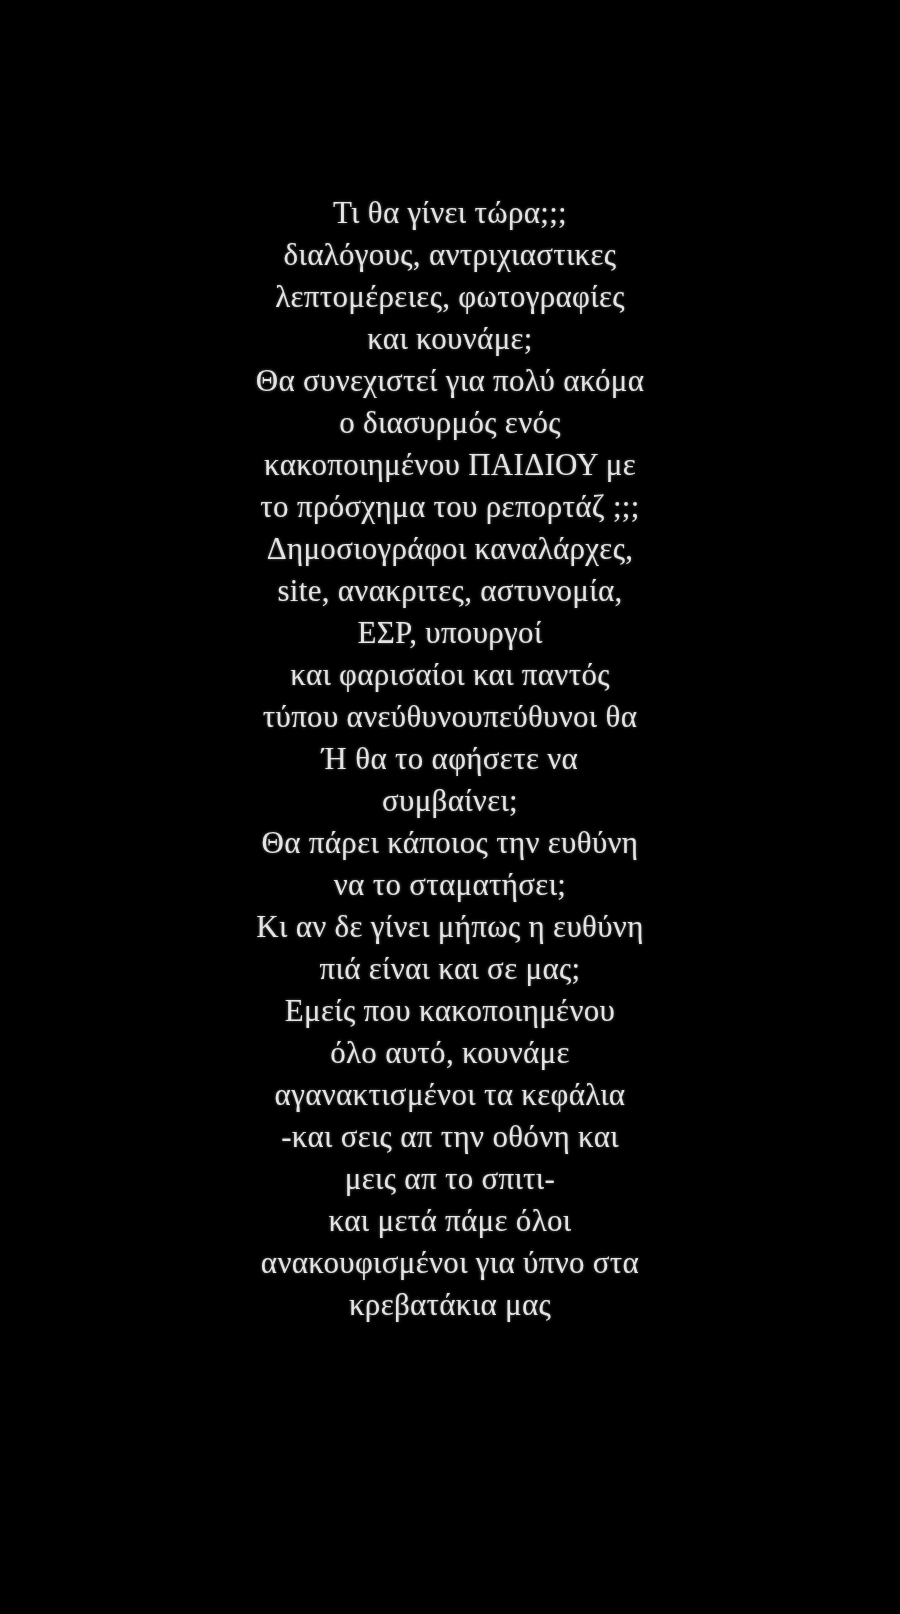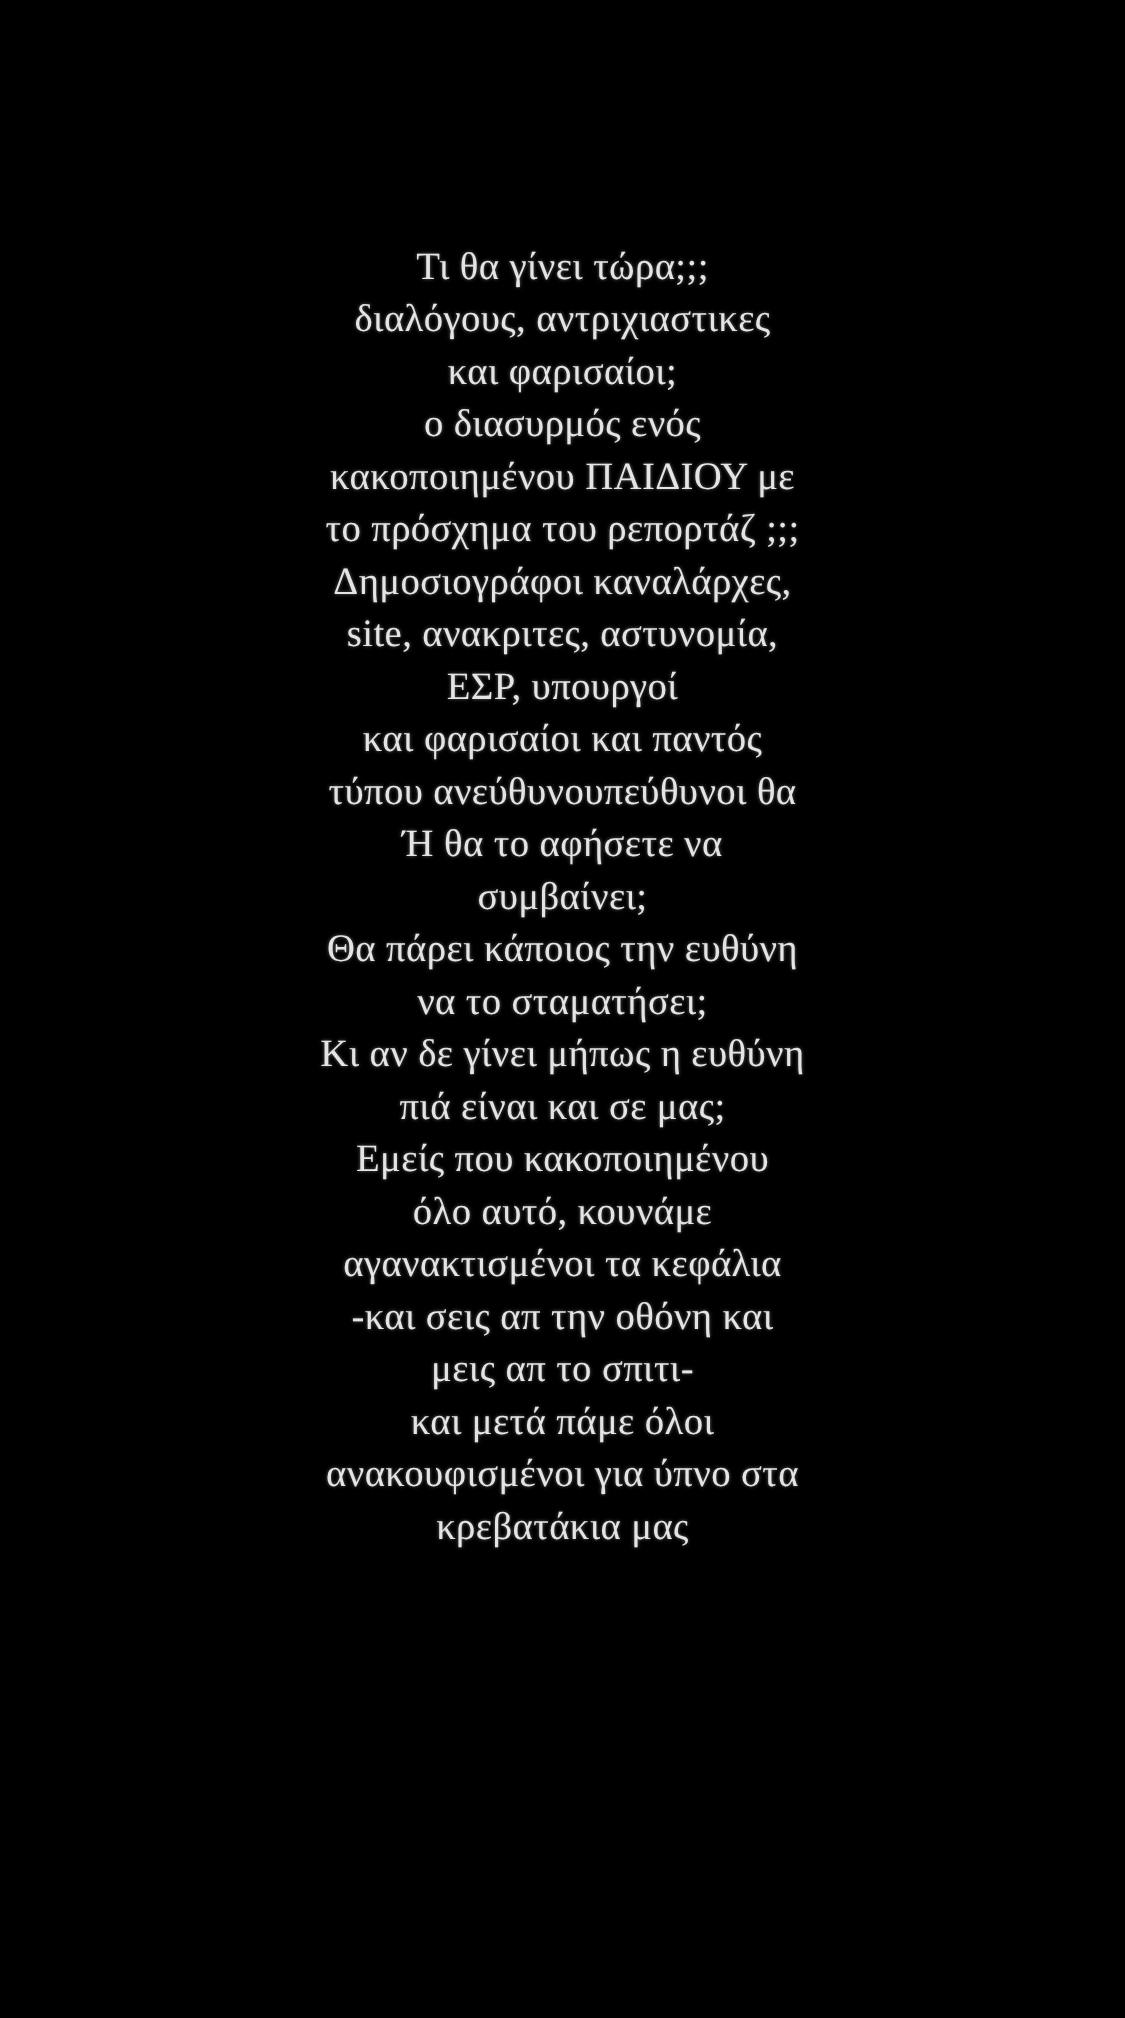--- a/index.html
+++ b/index.html
@@ -41,21 +41,23 @@
     min-height: 42px;
   }
 </style>
 </head>
 <body>
 
 <div class="story-canvas" style="background: rgb(0, 0, 0);">
   <div class="story-text" style="color: rgb(228, 228, 228);">
     <div class="text-line">Τι θα γίνει τώρα;;;</div>
     <div class="text-line">διαλόγους, αντριχιαστικες</div>
-    <div class="text-line">και φαρισαίοι;</div>
+    <div class="text-line">λεπτομέρειες, φωτογραφίες</div>
+    <div class="text-line">και κουνάμε;</div>
+    <div class="text-line">Θα συνεχιστεί για πολύ ακόμα</div>
     <div class="text-line">ο διασυρμός ενός</div>
     <div class="text-line">κακοποιημένου ΠΑΙΔΙΟΥ με</div>
     <div class="text-line">το πρόσχημα του ρεπορτάζ ;;;</div>
     <div class="text-line">Δημοσιογράφοι καναλάρχες,</div>
     <div class="text-line">site, ανακριτες, αστυνομία,</div>
     <div class="text-line">ΕΣΡ, υπουργοί</div>
     <div class="text-line">και φαρισαίοι και παντός</div>
     <div class="text-line">τύπου ανεύθυνουπεύθυνοι θα</div>
     <div class="text-line">Ή θα το αφήσετε να</div>
     <div class="text-line">συμβαίνει;</div>

